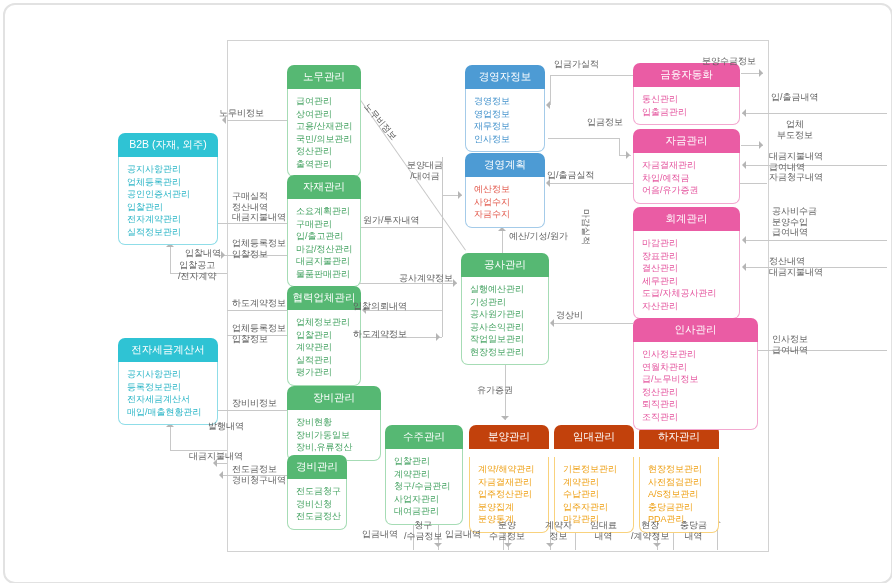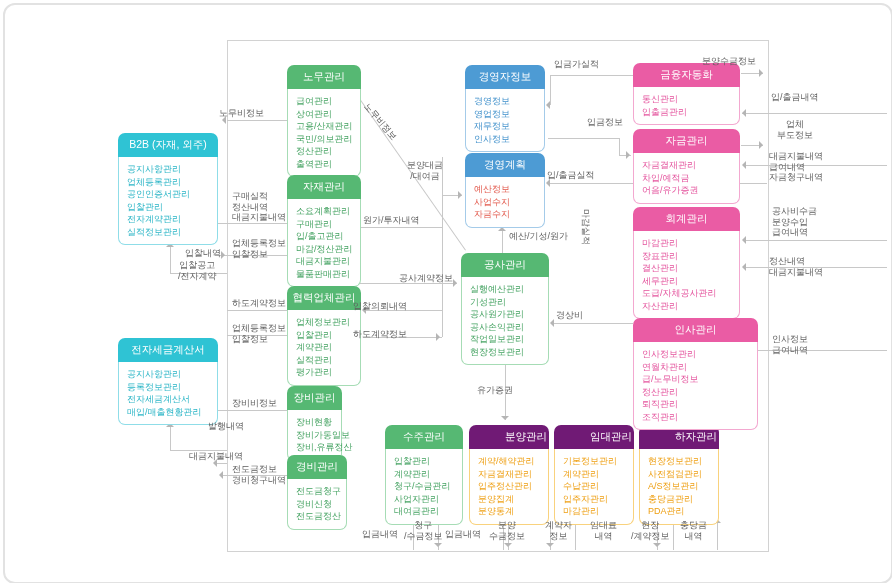--- a/index.html
+++ b/index.html
@@ -14,21 +14,21 @@
   .ah.up   {border-bottom-color:#b5b5b5;border-top-width:0;}
   .ah.down {border-top-color:#b5b5b5;border-bottom-width:0;}
   .box{position:absolute;border-radius:8px;background:#fff;box-shadow:0 0 0 0;}
   .box .hd{border-radius:7px 7px 0 0;color:#fff;font-weight:normal;font-size:10.5px;
            text-align:center;padding:5px 2px;letter-spacing:0;}
   .box .bd{border:1px solid;border-top:none;border-radius:0 0 7px 7px;padding:6px 4px 6px 8px;}
   .box .it{font-size:9px;line-height:12.5px;white-space:nowrap;}
   .t-teal  .hd{background:#2fc3d4;} .t-teal  .bd{border-color:#8fdde8;} .t-teal  .it{color:#2ab5c6;}
   .t-green .hd{background:#56b873;} .t-green .bd{border-color:#a6dcb5;} .t-green .it{color:#44a261;}
   .t-blue  .hd{background:#4d9bd4;} .t-blue  .bd{border-color:#a4cbe9;} .t-blue  .it{color:#3f90cb;}
-  .t-pink  .hd{background:#ea5ca4;} .t-pink  .bd{border-color:#f3a8d0;} .t-pink  .it{color:#e4539d;} .t-yellow .hd{background:#701a75;text-align:right;} .t-yellow .bd{border-color:#f9d27d;} .t-yellow .it{color:#ee9f12;}
+  .t-pink  .hd{background:#ea5ca4;} .t-pink  .bd{border-color:#f3a8d0;} .t-pink  .it{color:#e4539d;} .t-yellow .hd{background:#c2410c;} .t-yellow .bd{border-color:#f9d27d;margin-top:8px;} .t-yellow .it{color:#ee9f12;}
   .box.accent-red .it{color:#e2574a;}
   .lb{position:absolute;font-size:9px;line-height:10.5px;color:#5e5e5e;text-align:center;white-space:nowrap;}
 </style>
 </head>
 <body>
 
 <div id="canvas">
   <div class="frame" style="left:222px;top:35px;width:540px;height:510px;"></div>
 <div class="line" style="left: 204px; top: 218px; width: 18px; height: 1px;"></div>
     <div class="line" style="left: 210px; top: 250px; width: 12px; height: 1px;"></div>
@@ -157,21 +157,21 @@
     <div class="box t-green" style="left: 282px; top: 281px; width: 74px;">
       <div class="hd">협력업체관리</div>
       <div class="bd">
         <div class="it">업체정보관리</div>
         <div class="it">입찰관리</div>
         <div class="it">계약관리</div>
         <div class="it">실적관리</div>
         <div class="it">평가관리</div>
       </div>
     </div>
-    <div class="box t-green" style="left: 282px; top: 381px; width: 55px;">
+    <div class="box t-green" style="left: 282px; top: 381px; width: 94px;">
       <div class="hd">장비관리</div>
       <div class="bd">
         <div class="it">장비현황</div>
         <div class="it">장비가동일보</div>
         <div class="it">장비,유류정산</div>
       </div>
     </div>
     <div class="box t-green" style="left: 282px; top: 450px; width: 60px;">
       <div class="hd">경비관리</div>
       <div class="bd">

